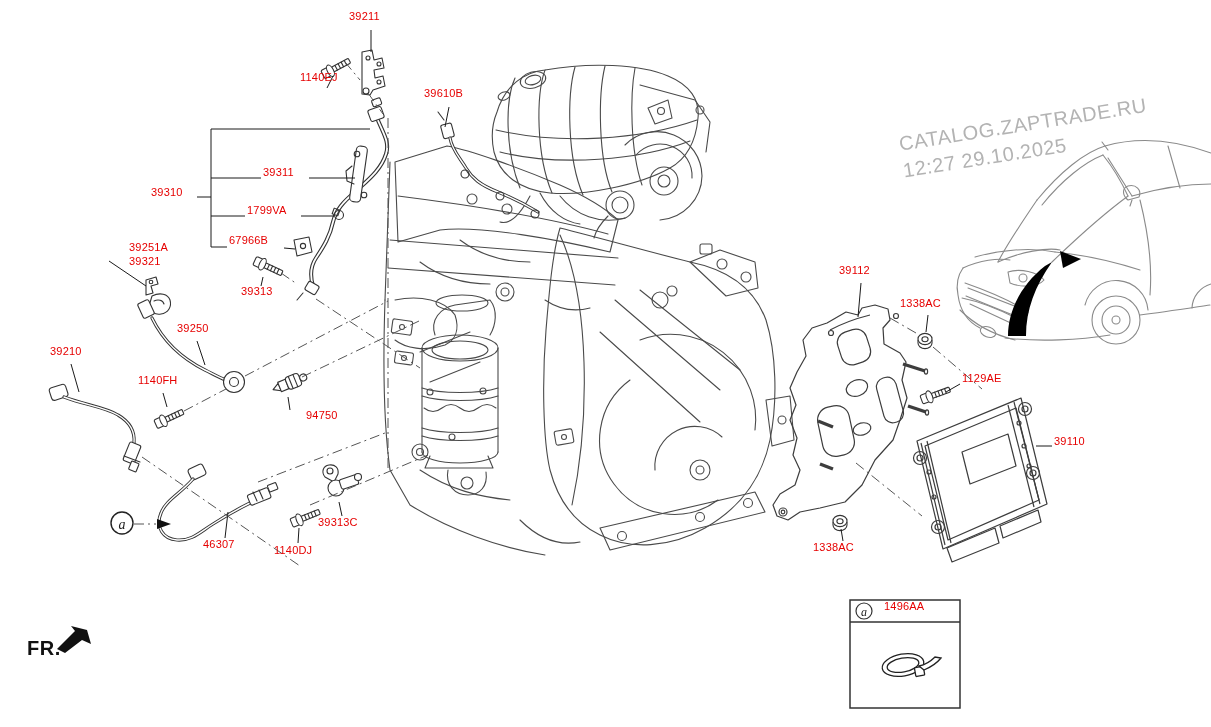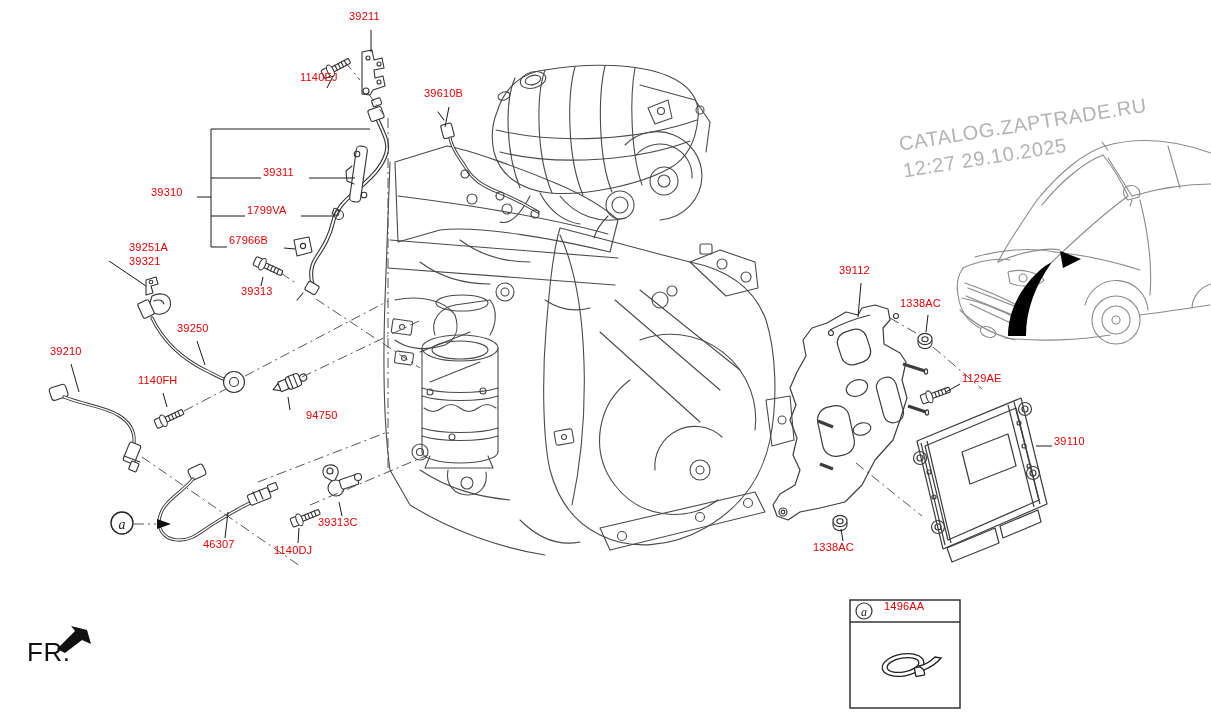--- a/index.html
+++ b/index.html
@@ -4,22 +4,22 @@
 <style>
   html,body{margin:0;padding:0;background:#fff;}
   #stage{position:relative;width:1211px;height:727px;background:#ffffff;overflow:hidden;
          font-family:"Liberation Sans", sans-serif;}
   #artwork{position:absolute;left:0;top:0;}
   .part-label{position:absolute;font-size:11px;letter-spacing:0.2px;color:#e60000;
               white-space:nowrap;cursor:pointer;line-height:1;}
   #watermark{position:absolute;left:897px;top:131px;color:#b3b3b3;font-size:20px;
              letter-spacing:0.6px;line-height:27px;transform:rotate(-9deg);
              transform-origin:left top;white-space:nowrap;}
-  #fr-label{position:absolute;left:27px;top:637px;color:#111;font-size:26px;
-            font-weight:normal;letter-spacing:0.5px;}
+  #fr-label{position:absolute;left:27px;top:637px;color:#111;font-size:20px;
+            font-weight:bold;letter-spacing:0.5px;}
 </style>
 </head>
 <body>
 
 <div id="stage">
 
 <svg id="artwork" width="1211" height="727" viewBox="0 0 1211 727">
   <defs>
     <g id="bolt" fill="#ffffff" stroke="#333" stroke-width="1.1">
       <rect x="3" y="-2.6" width="19" height="5.2" rx="1"></rect>

